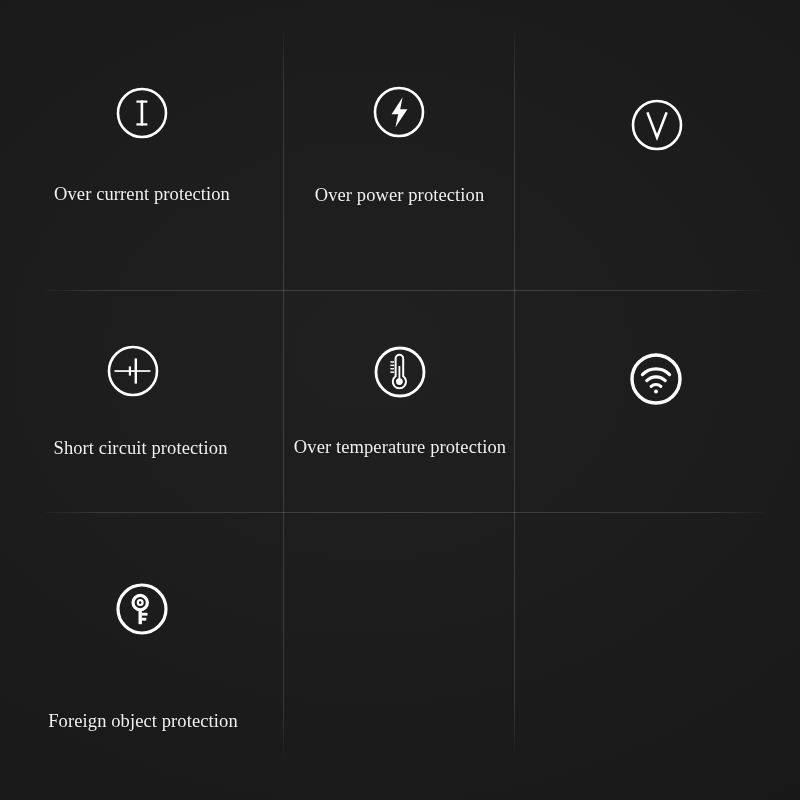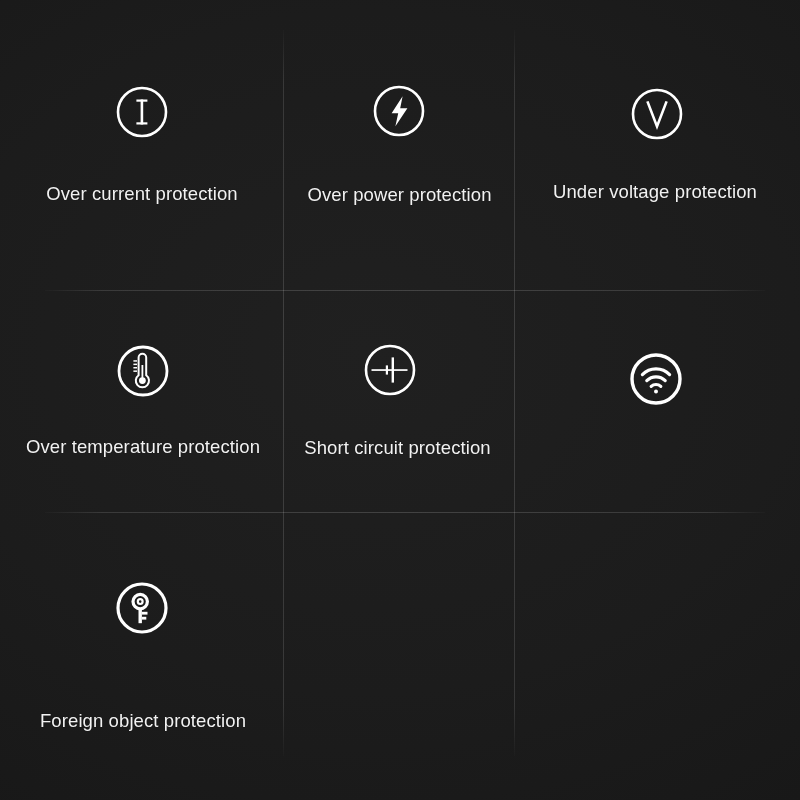--- a/index.html
+++ b/index.html
@@ -59,20 +59,21 @@
   .divider-v.col1 { left: 283px; }
   .divider-v.col2 { left: 514px; }
 
   
   .grid {
     position: absolute;
     inset: 0;
     display: grid;
     grid-template-columns: 283px 231px 286px;
     grid-template-rows: 290px 222px 288px;
+    font-family: Liberation Serif, serif;
   }
 
   .cell {
     position: relative;
     display: flex;
     flex-direction: column;
     align-items: center;
     justify-content: center;
   }
 
@@ -154,52 +155,51 @@
     </div>
 
 
     <div class="cell c3">
       <span class="icon-wrap">
         <svg width="54" height="54" viewBox="0 0 54 54">
           <circle cx="27" cy="27" r="24" fill="none" stroke="#ffffff" stroke-width="2.6"></circle>
           <path d="M17.4 14.4 L27 39.4 L36.6 14.4" fill="none" stroke="#ffffff" stroke-width="2.6" stroke-linecap="butt" stroke-linejoin="miter"></path>
         </svg>
       </span>
-      <span class="cell-label">Under voltage protection</span>
+    </div>
+
+    <div class="cell c5">
+      <span class="icon-wrap">
+        <svg width="54" height="54" viewBox="0 0 54 54">
+          <circle cx="27" cy="27" r="24" fill="none" stroke="#ffffff" stroke-width="2.6"></circle>
+          <rect x="8.5" y="26.2" width="36" height="1.7" fill="#ffffff"></rect>
+          <rect x="22.8" y="22.4" width="2.2" height="9.2" fill="#ffffff"></rect>
+          <rect x="28.6" y="14.4" width="2.4" height="25.2" fill="#ffffff"></rect>
+        </svg>
+      </span>
+      <span class="cell-label">Short circuit protection</span>
     </div>
 
     <div class="cell c4">
       <span class="icon-wrap">
         <svg width="54" height="54" viewBox="0 0 54 54">
           <circle cx="27" cy="27" r="24" fill="none" stroke="#ffffff" stroke-width="2.8"></circle>
           <path d="M30.2 13.6 a3.8 3.8 0 0 0 -7.6 0 L22.6 31.3
                    a6.6 6.6 0 1 0 7.6 0 Z" fill="none" stroke="#ffffff" stroke-width="2"></path>
           <circle cx="26.4" cy="36.6" r="3.4" fill="#ffffff"></circle>
           <rect x="25.5" y="21" width="1.8" height="14" fill="#ffffff"></rect>
           <rect x="17.4" y="16.2" width="3.6" height="1.5" fill="#ffffff"></rect>
           <rect x="17.4" y="19.6" width="3.6" height="1.5" fill="#ffffff"></rect>
           <rect x="17.4" y="23" width="3.6" height="1.5" fill="#ffffff"></rect>
           <rect x="17.4" y="26.4" width="3.6" height="1.5" fill="#ffffff"></rect>
         </svg>
       </span>
       <span class="cell-label">Over temperature protection</span>
     </div>
 
-    <div class="cell c5">
-      <span class="icon-wrap">
-        <svg width="54" height="54" viewBox="0 0 54 54">
-          <circle cx="27" cy="27" r="24" fill="none" stroke="#ffffff" stroke-width="2.6"></circle>
-          <rect x="8.5" y="26.2" width="36" height="1.7" fill="#ffffff"></rect>
-          <rect x="22.8" y="22.4" width="2.2" height="9.2" fill="#ffffff"></rect>
-          <rect x="28.6" y="14.4" width="2.4" height="25.2" fill="#ffffff"></rect>
-        </svg>
-      </span>
-      <span class="cell-label">Short circuit protection</span>
-    </div>
-
     <div class="cell c6">
       <span class="icon-wrap">
         <svg width="56" height="56" viewBox="0 0 56 56">
           <circle cx="28" cy="28" r="24" fill="none" stroke="#ffffff" stroke-width="3.4"></circle>
           <path d="M14.4 23.6 A19 19 0 0 1 41.6 23.6" fill="none" stroke="#ffffff" stroke-width="3.2" stroke-linecap="round"></path>
           <path d="M18.8 29.6 A13 13 0 0 1 37.2 29.6" fill="none" stroke="#ffffff" stroke-width="3.2" stroke-linecap="round"></path>
           <path d="M23.2 35.4 A7 7 0 0 1 32.8 35.4" fill="none" stroke="#ffffff" stroke-width="3.2" stroke-linecap="round"></path>
           <circle cx="28" cy="40.4" r="2" fill="#ffffff"></circle>
         </svg>
       </span>

